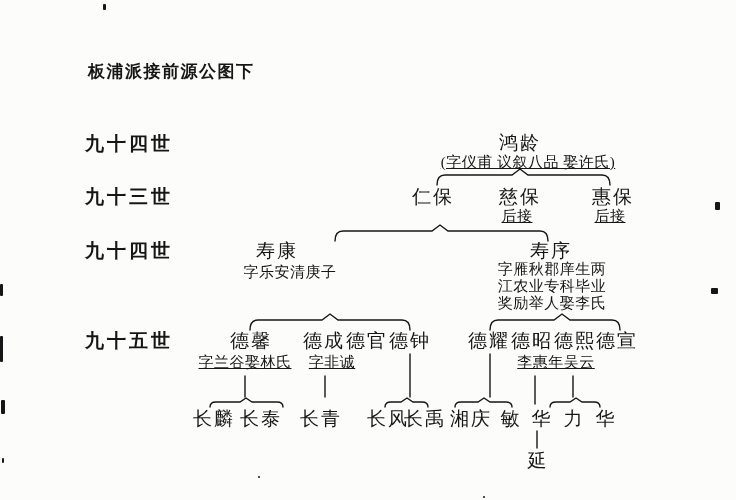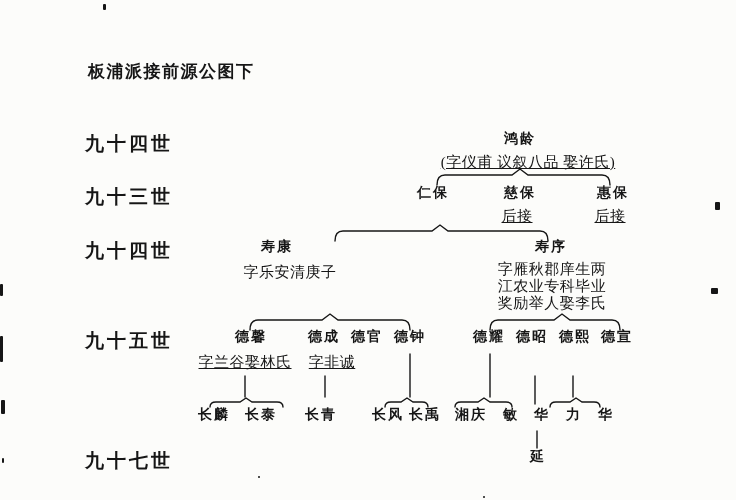--- a/index.html
+++ b/index.html
@@ -10,21 +10,21 @@
   }
   .title{
     position:absolute;left:88px;top:60px;font-size:17px;font-weight:700;
     letter-spacing:1.5px;white-space:nowrap;
   }
   .gen-label{
     position:absolute;left:85px;font-size:19px;font-weight:700;
     letter-spacing:3px;white-space:nowrap;
   }
   .name{
-    position:absolute;transform:translateX(-50%);font-size:14px;font-weight:700;
+    position:absolute;transform:translateX(-50%);font-size:19px;font-weight:400;
     letter-spacing:2px;white-space:nowrap;
   }
   .name.single{letter-spacing:0;}
   .note{
     position:absolute;transform:translateX(-50%);font-size:15px;font-weight:400;
     letter-spacing:0.5px;white-space:nowrap;text-decoration:underline;
   }
   .note-block{
     position:absolute;transform:translateX(-50%);font-size:15px;font-weight:400;
     letter-spacing:0.5px;white-space:nowrap;text-align:right;line-height:17px;
@@ -56,21 +56,20 @@
       <path d="M537 431 V448"></path>
     </g>
   </svg>
 
   <div class="title">板浦派接前源公图下</div>
 
   <div class="gen-label" style="top:131px">九十四世</div>
   <div class="gen-label" style="top:184px">九十三世</div>
   <div class="gen-label" style="top:238px">九十四世</div>
   <div class="gen-label" style="top:328px">九十五世</div>
-  <div class="gen-label" style="top:448px">九十七世</div>
 
   <div class="name" style="left:520px;top:130px">鸿龄</div>
   <div class="note" style="left:528px;top:153px">(字仪甫 议叙八品 娶许氏)</div>
 
   <div class="name" style="left:433px;top:184px">仁保</div>
   <div class="name" style="left:520px;top:184px">慈保</div>
   <div class="name" style="left:613px;top:184px">惠保</div>
   <div class="note" style="left:517px;top:207px">后接</div>
   <div class="note" style="left:610px;top:207px">后接</div>
 
@@ -88,20 +87,21 @@
   <div class="name" style="left:251px;top:328px">德馨</div>
   <div class="name" style="left:324px;top:328px">德成</div>
   <div class="name" style="left:367px;top:328px">德官</div>
   <div class="name" style="left:410px;top:328px">德钟</div>
   <div class="name" style="left:489px;top:328px">德耀</div>
   <div class="name" style="left:532px;top:328px">德昭</div>
   <div class="name" style="left:575px;top:328px">德熙</div>
   <div class="name" style="left:617px;top:328px">德宣</div>
   <div class="note" style="left:245px;top:353px">字兰谷娶林氏</div>
   <div class="note" style="left:332px;top:353px">字非诚</div>
+  <div class="note" style="left:556px;top:353px">李惠年吴云</div>
 
   <div class="name" style="left:214px;top:406px">长麟</div>
   <div class="name" style="left:261px;top:406px">长泰</div>
   <div class="name" style="left:321px;top:406px">长青</div>
   <div class="name" style="left:388px;top:406px">长风</div>
   <div class="name" style="left:425px;top:406px">长禹</div>
   <div class="name" style="left:471px;top:406px">湘庆</div>
   <div class="name single" style="left:510px;top:406px">敏</div>
   <div class="name single" style="left:541px;top:406px">华</div>
   <div class="name single" style="left:573px;top:406px">力</div>

